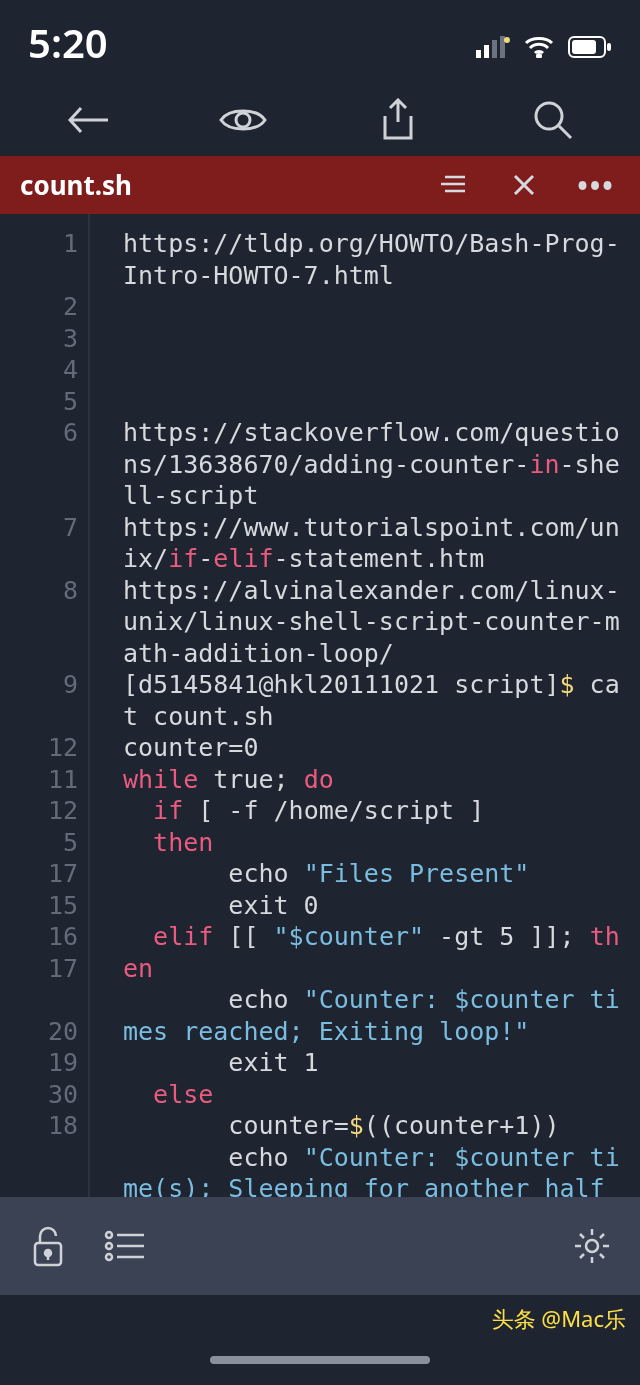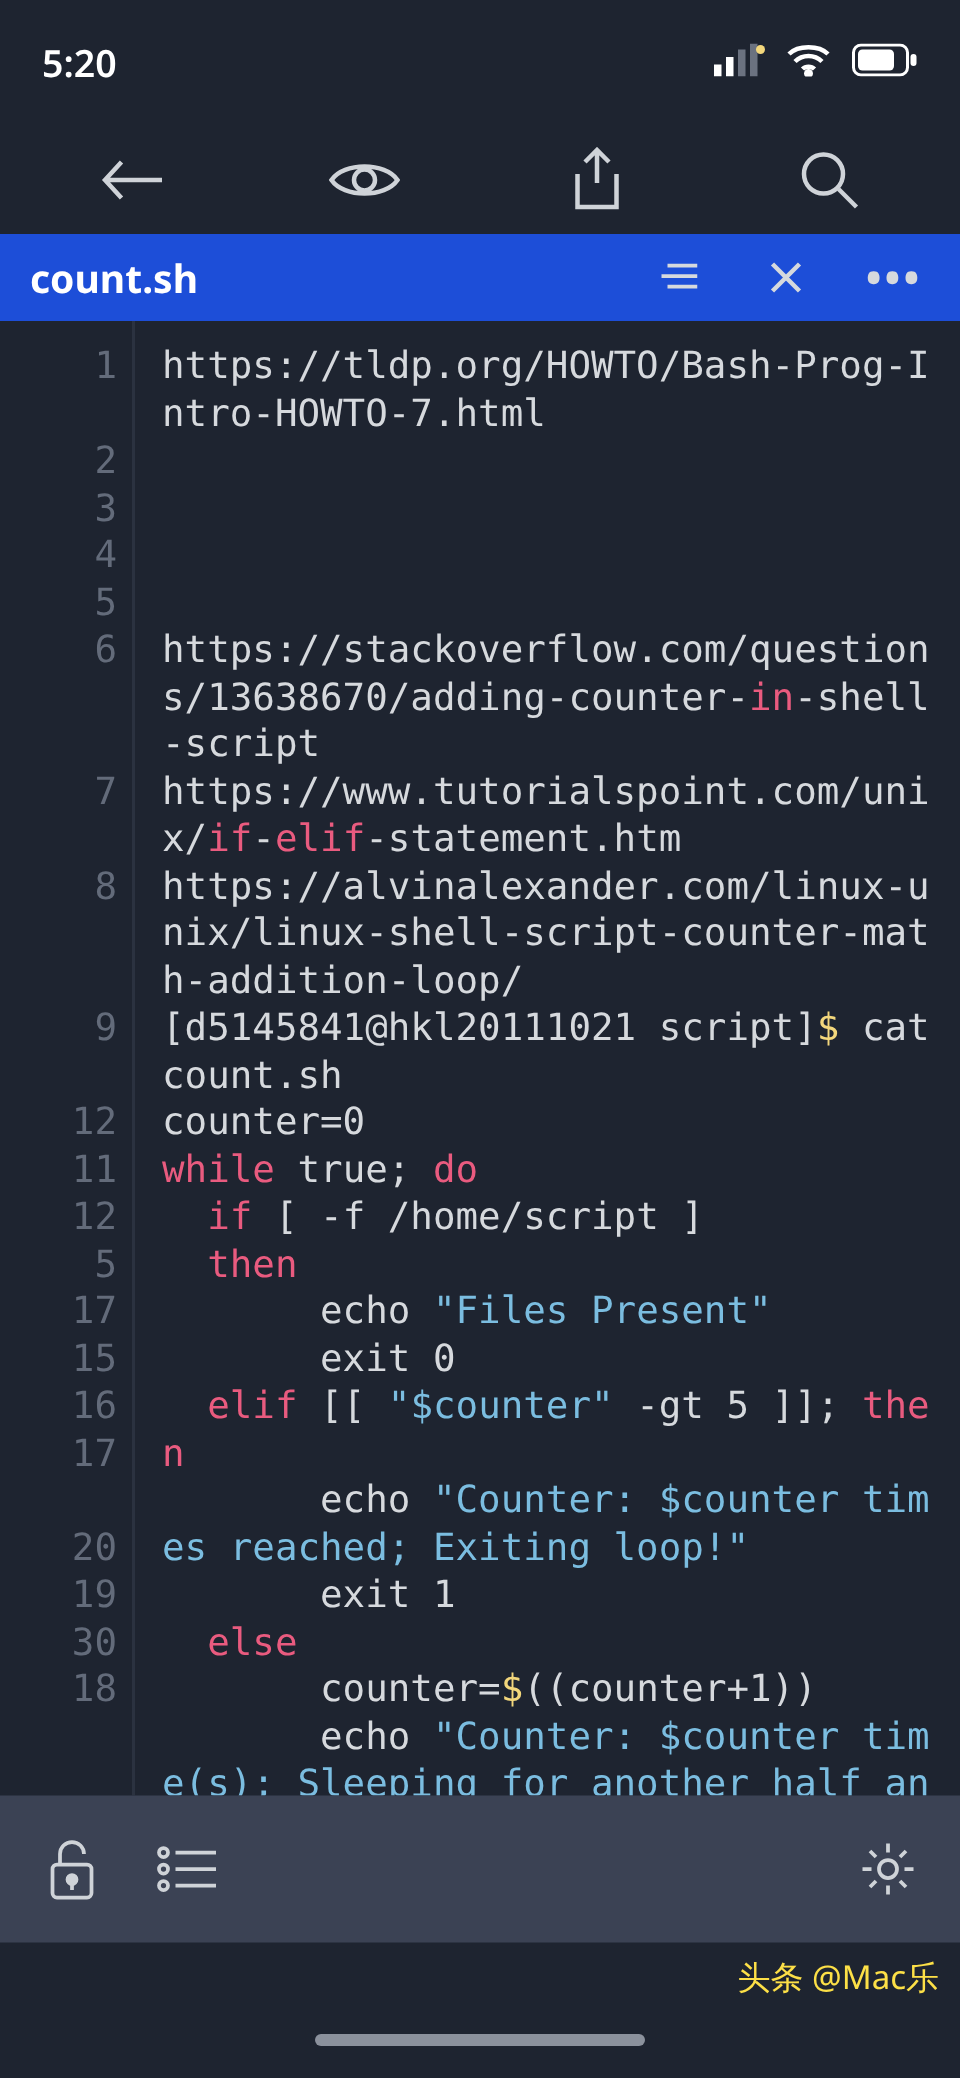--- a/index.html
+++ b/index.html
@@ -14,35 +14,35 @@
   }
   .statusbar {
     height: 84px;
     display: flex;
     align-items: center;
     justify-content: space-between;
     padding: 16px 28px;
     color: #fff;
     font-family: -apple-system, system-ui, sans-serif;
     font-weight: 600;
-    font-size: 25px;
+    font-size: 40px;
   }
   .statusbar .right { display: flex; align-items: center; gap: 14px; }
   .topnav {
     height: 72px;
     display: flex;
     align-items: center;
     justify-content: space-around;
     padding: 0 10px;
     color: #cfd3d8;
   }
   .topnav svg { stroke: #cfd3d8; }
   .tabbar {
     height: 58px;
-    background: #1d4ed8;
+    background: #7f1d1d;
     display: flex;
     align-items: center;
     padding: 0 20px;
     color: #fff;
     font-family: -apple-system, system-ui, sans-serif;
     font-weight: 700;
     font-size: 26px;
     justify-content: space-between;
   }
   .tabbar .actions { display: flex; align-items: center; gap: 24px; color:#d6d9dd; }
@@ -58,23 +58,24 @@
     text-align: right;
     padding: 14px 10px 0 0;
     color: #636b7a;
     border-right: 2px solid #2b3240;
     flex: none;
     user-select: none;
   }
   .gutter div { height: 31.5px; }
   .code {
     flex: 1;
-    padding: 14px 8px 0 18px;
+    padding: 14px 8px 0 8px;
     white-space: pre-wrap;
     word-break: break-all;
+    margin-left: 25px;
   }
   .code .line { display: block; }
   .w  { color: #d6d9dd; }
   .kw { color: #e95b7f; text-align: center; }
   .str{ color: #7bbde0; }
   .pr { color: #f3d77c; }
   .bottombar {
     position: absolute;
     left:0; right:0;
     top: 1197px;

